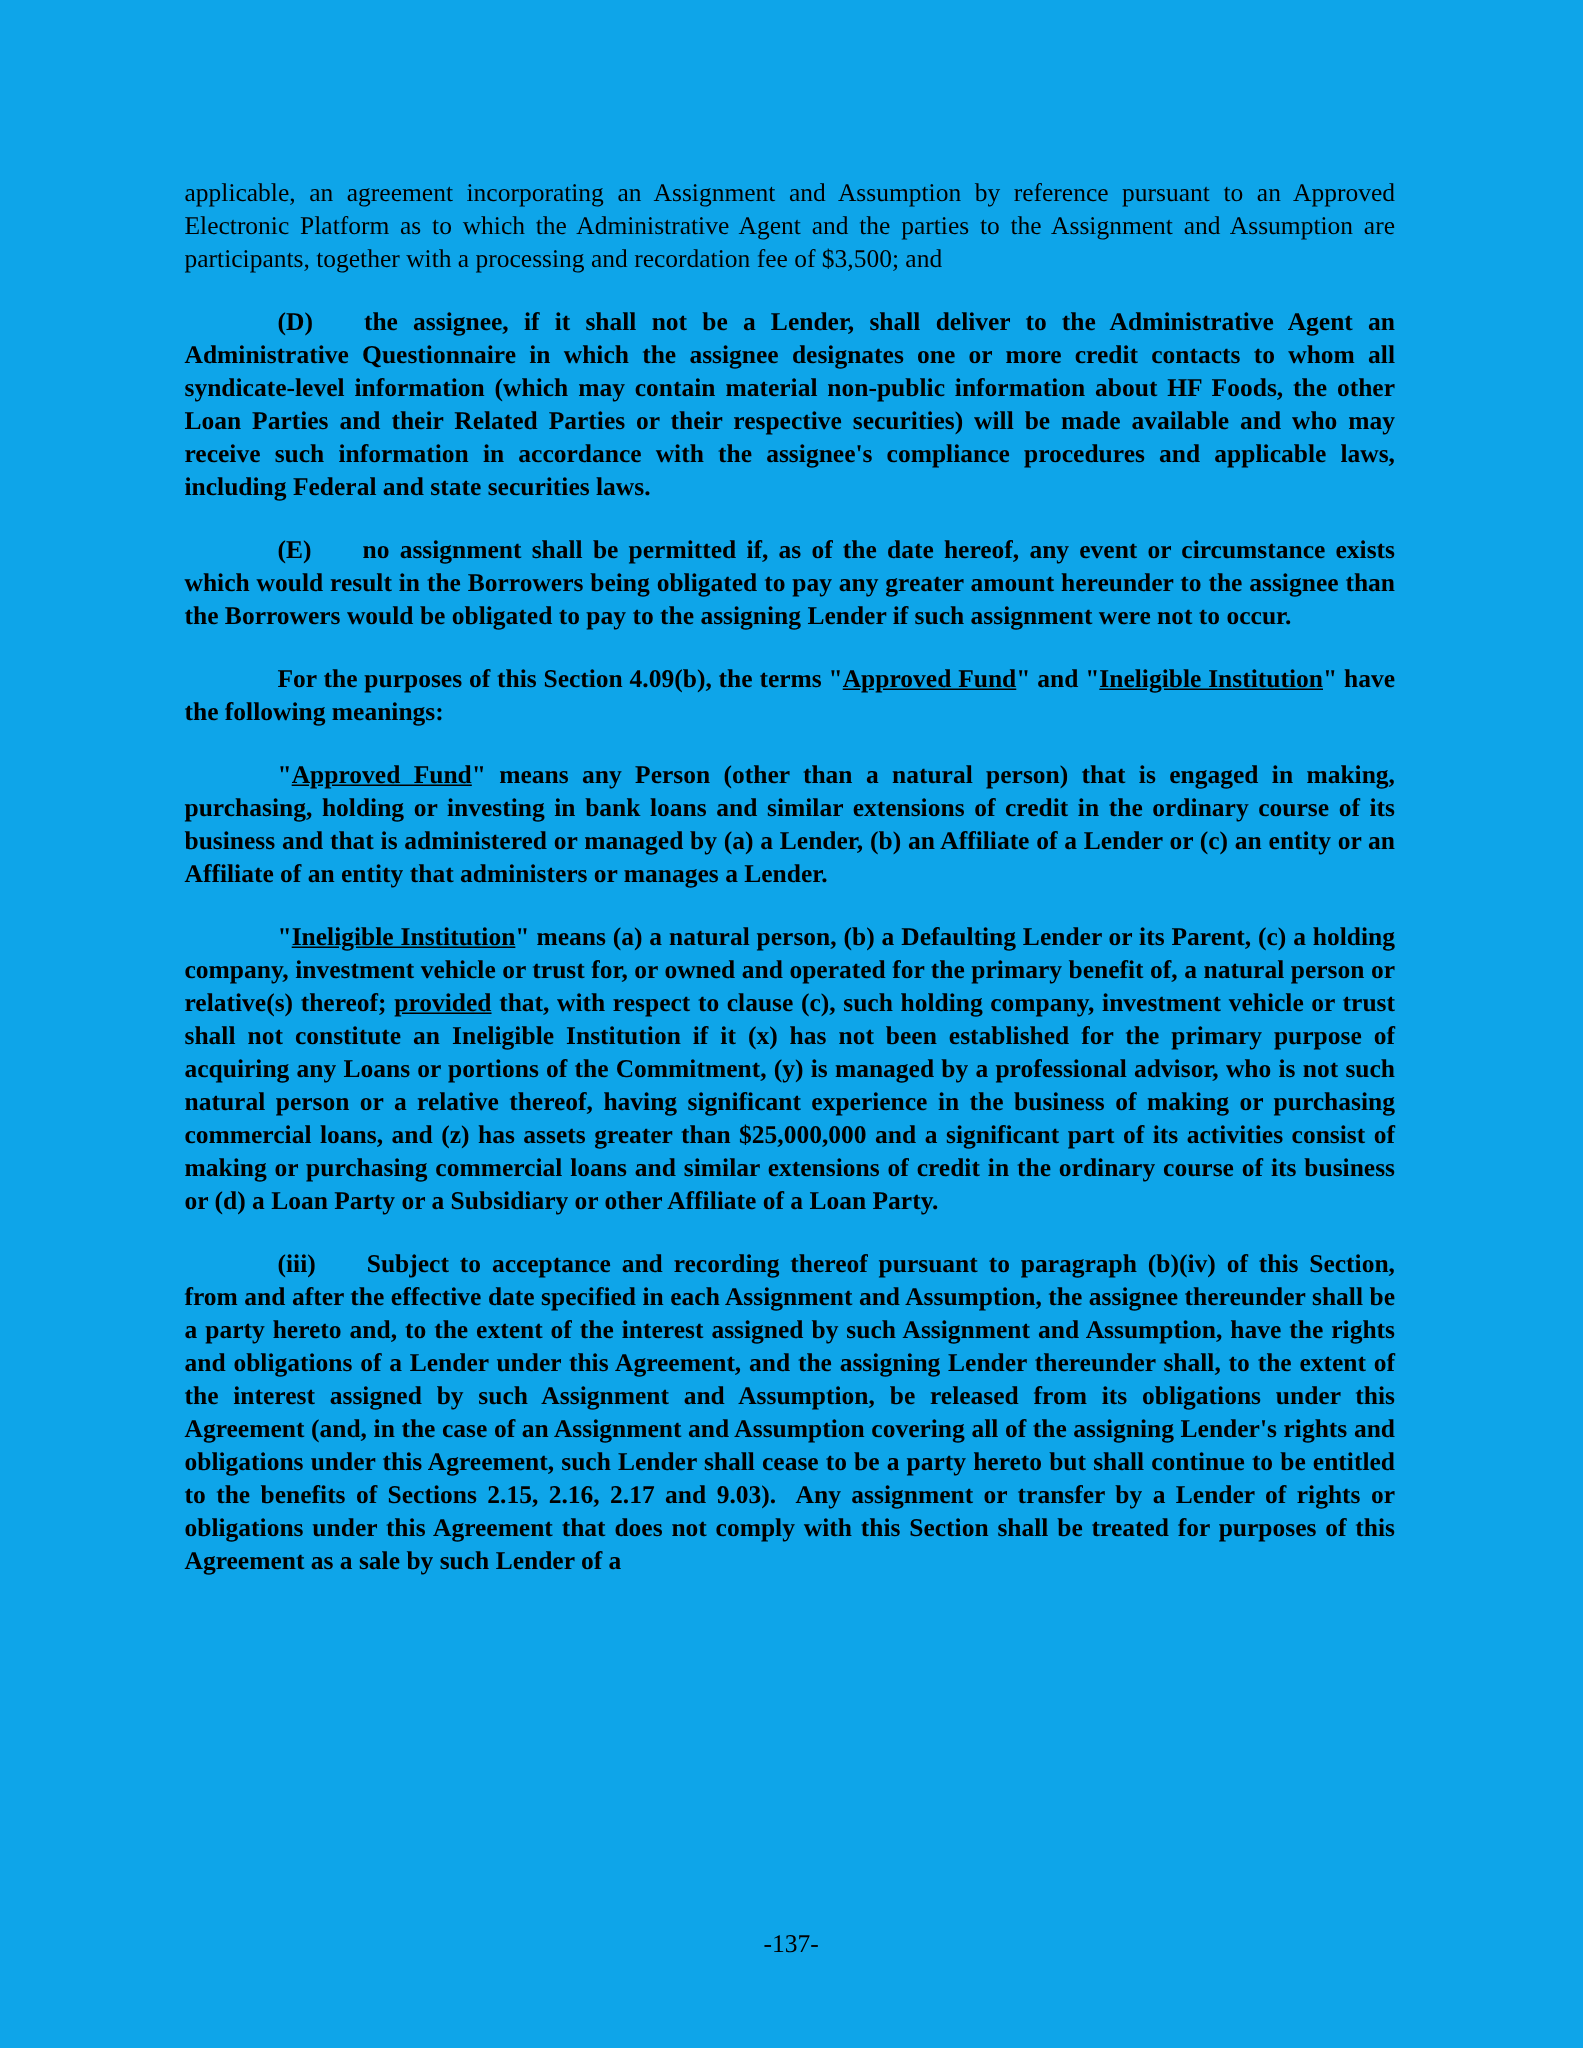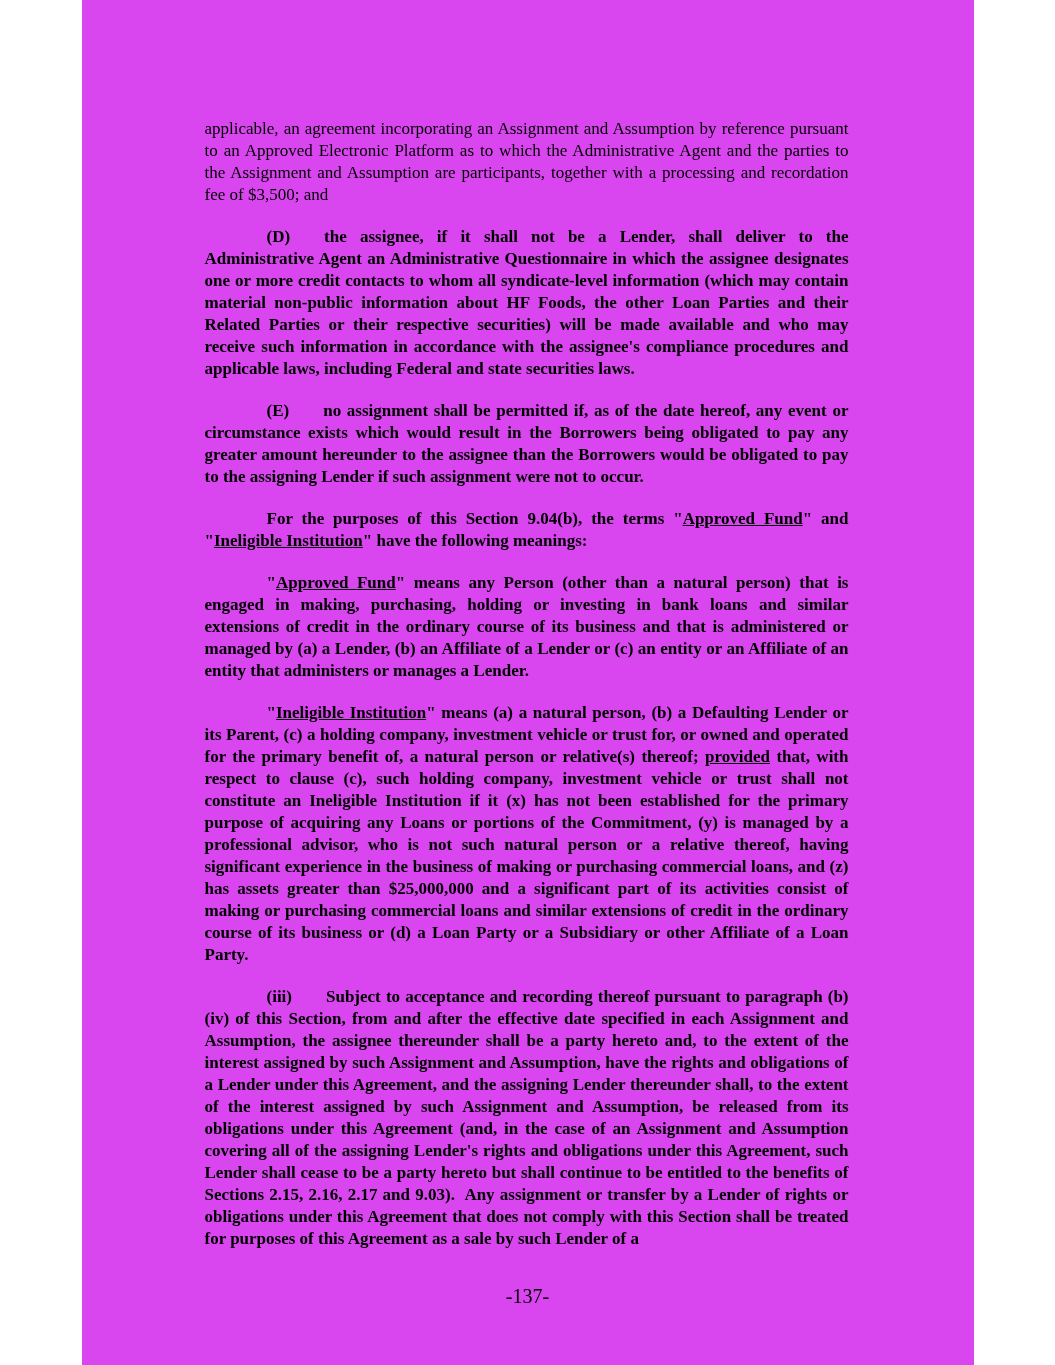--- a/index.html
+++ b/index.html
@@ -3,24 +3,24 @@
 <meta charset="utf-8">
 <title>Document Page</title>
 <style>
   html, body {
     margin: 0;
     padding: 0;
     background: #ffffff;
   }
   .page {
     position: relative;
-    width: 892px;
+    width: 1055px;
     height: 1365px;
     margin: 0 auto;
-    background: #d946ef;
+    background: #0ea5e9;
     color: #000000;
     font-family: "Liberation Serif", "DejaVu Serif", serif;
     font-size: 17px;
     line-height: 22px;
     box-sizing: border-box;
     padding: 118px 125px 0 123px;
     overflow: hidden;
   }
   .content p {
     margin: 0 0 20px 0;
@@ -46,36 +46,36 @@
     display: inline-block;
     width: 34px;
   }
   .footer {
     position: absolute;
     bottom: 58px;
     left: 0;
     width: 100%;
     text-align: center;
     font-family: "Liberation Serif", "DejaVu Serif", serif;
-    font-size: 20px;
+    font-size: 17px;
     color: #000000;
   }
 </style>
 </head>
 <body>
 
 <div class="page">
   <div class="content">
     <p class="p-block"><span>applicable, an agreement incorporating an Assignment and Assumption by reference pursuant to an Approved Electronic Platform as to which the Administrative Agent and the parties to the Assignment and Assumption are participants, together with a processing and recordation fee of $3,500; and</span></p>
 
     <p class="p-block ti"><span>(D)</span><span class="tab">&nbsp;</span><span>the assignee, if it shall not be a Lender, shall deliver to the Administrative Agent an Administrative Questionnaire in which the assignee designates one or more credit contacts to whom all syndicate-level information (which may contain material non-public information about HF Foods, the other Loan Parties and their Related Parties or their respective securities) will be made available and who may receive such information in accordance with the assignee's compliance procedures and applicable laws, including Federal and state securities laws.</span></p>
 
     <p class="p-block ti"><span>(E)</span><span class="tab">&nbsp;</span><span>no assignment shall be permitted if, as of the date hereof, any event or circumstance exists which would result in the Borrowers being obligated to pay any greater amount hereunder to the assignee than the Borrowers would be obligated to pay to the assigning Lender if such assignment were not to occur.</span></p>
 
-    <p class="ti"><span>For the purposes of this Section 9.04(b), the terms "</span><span class="u">Approved Fund</span><span>" and "</span><span class="u">Ineligible Institution</span><span>" have the following meanings:</span></p>
+    <p class="ti"><span>For the purposes of this Section 4.09(b), the terms "</span><span class="u">Approved Fund</span><span>" and "</span><span class="u">Ineligible Institution</span><span>" have the following meanings:</span></p>
 
     <p class="ti"><span>"</span><span class="u">Approved Fund</span><span>" means any Person (other than a natural person) that is engaged in making, purchasing, holding or investing in bank loans and similar extensions of credit in the ordinary course of its business and that is administered or managed by (a) a Lender, (b) an Affiliate of a Lender or (c) an entity or an Affiliate of an entity that administers or manages a Lender.</span></p>
 
     <p class="ti"><span>"</span><span class="u">Ineligible Institution</span><span>" means (a) a natural person, (b) a Defaulting Lender or its Parent, (c) a holding company, investment vehicle or trust for, or owned and operated for the primary benefit of, a natural person or relative(s) thereof; </span><span class="u">provided</span><span> that, with respect to clause (c), such holding company, investment vehicle or trust shall not constitute an Ineligible Institution if it (x) has not been established for the primary purpose of acquiring any Loans or portions of the Commitment, (y) is managed by a professional advisor, who is not such natural person or a relative thereof, having significant experience in the business of making or purchasing commercial loans, and (z) has assets greater than $25,000,000 and a significant part of its activities consist of making or purchasing commercial loans and similar extensions of credit in the ordinary course of its business or (d) a Loan Party or a Subsidiary or other Affiliate of a Loan Party.</span></p>
 
     <p class="p-iii ti"><span>(iii)</span><span class="tab">&nbsp;</span><span>Subject to acceptance and recording thereof pursuant to paragraph (b)(iv) of this Section, from and after the effective date specified in each Assignment and Assumption, the assignee thereunder shall be a party hereto and, to the extent of the interest assigned by such Assignment and Assumption, have the rights and obligations of a Lender under this Agreement, and the assigning Lender thereunder shall, to the extent of the interest assigned by such Assignment and Assumption, be released from its obligations under this Agreement (and, in the case of an Assignment and Assumption covering all of the assigning Lender's rights and obligations under this Agreement, such Lender shall cease to be a party hereto but shall continue to be entitled to the benefits of Sections 2.15, 2.16, 2.17 and 9.03).&nbsp; Any assignment or transfer by a Lender of rights or obligations under this Agreement that does not comply with this Section shall be treated for purposes of this Agreement as a sale by such Lender of a</span></p>
   </div>
 
   <div class="footer">-137-</div>
 </div>

